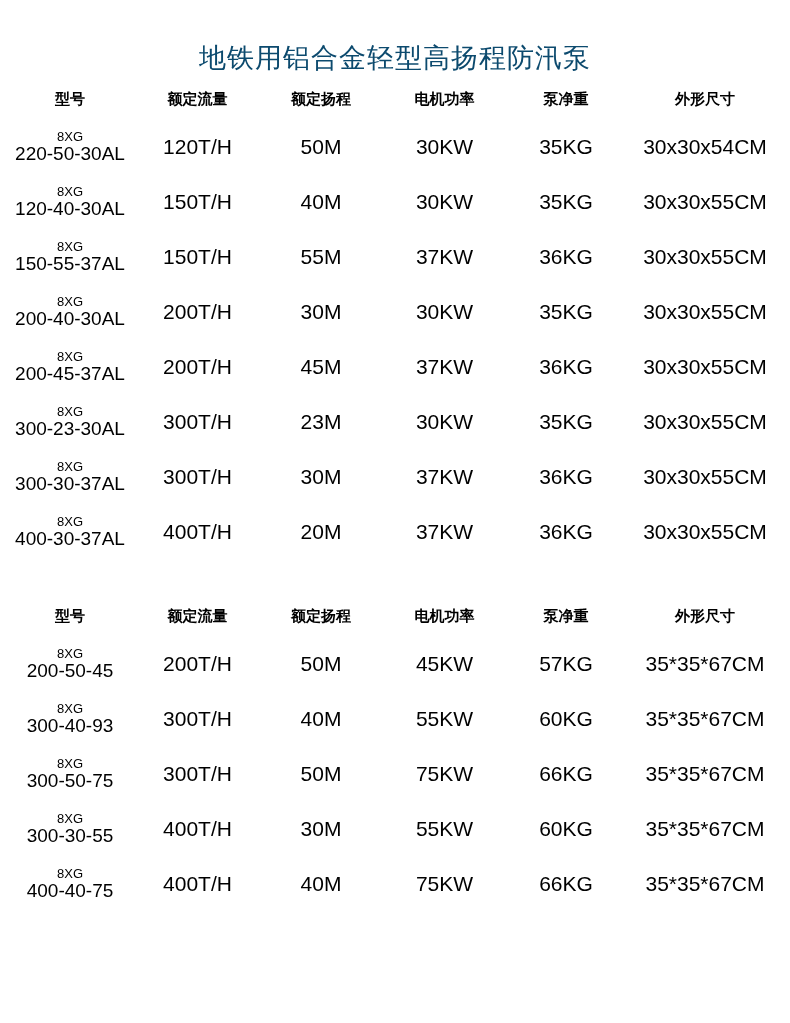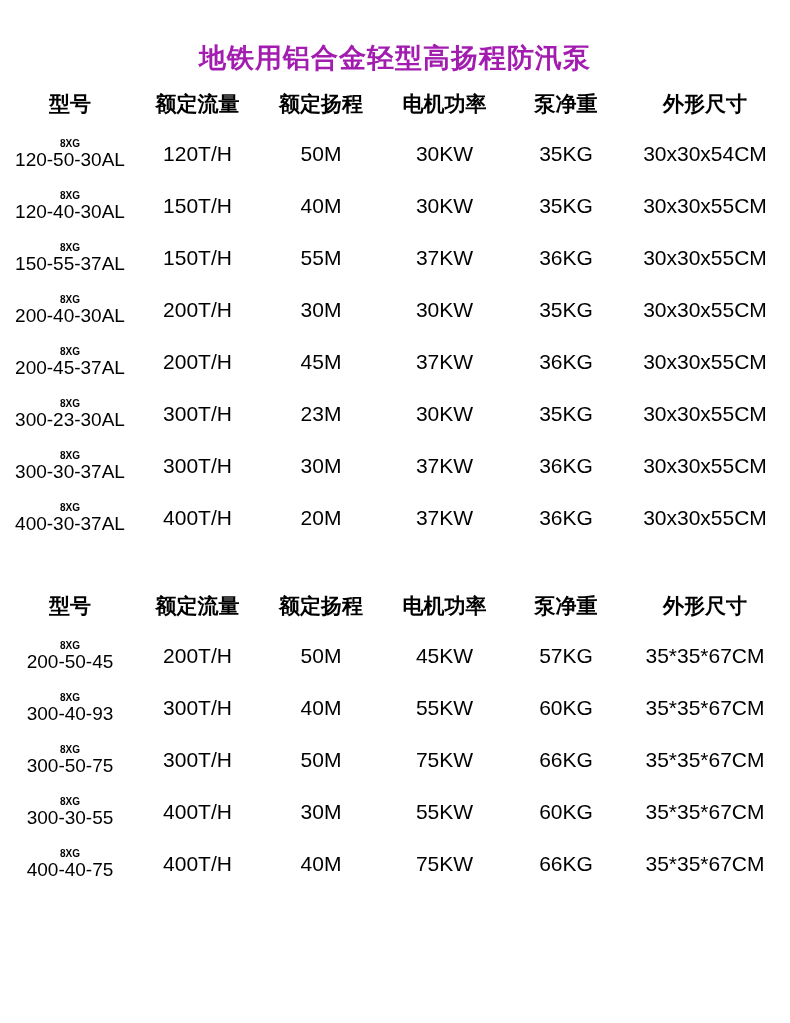--- a/index.html
+++ b/index.html
@@ -20,35 +20,35 @@
     position: relative;
     box-sizing: border-box;
   }
   .section {
     width: 100%;
     box-sizing: border-box;
   }
   .section-title {
     text-align: center;
     font-size: 27px;
-    font-weight: bold;
+    font-weight: normal;
     letter-spacing: 1px;
-    color: #a21caf;
+    color: #0c4a6e;
   }
   #section-1 .section-title { padding-top: 40px; }
   #section-2 .section-title { padding-top: 44px; }
 
   table.spec-table {
     width: 740px;
     margin: 0 auto;
     border-collapse: collapse;
     table-layout: fixed;
   }
   table.spec-table th {
-    font-size: 21px;
+    font-size: 15px;
     font-weight: bold;
     text-align: center;
     padding: 14px 0 10px 0;
     white-space: nowrap;
   }
   table.spec-table td {
     font-size: 21px;
     text-align: center;
     padding: 11px 0 11px 0;
     white-space: nowrap;
@@ -60,23 +60,22 @@
   .col-power   { width: 125px; }
   .col-weight  { width: 118px; }
   .col-size    { width: 160px; }
 
   .model-cell {
     line-height: 1.0;
     text-align: center;
   }
   .model-top {
     display: block;
-    font-size: 10px;
+    font-size: 13px;
     margin-bottom: 1px;
-    font-weight: bold;
   }
   .model-bottom {
     display: block;
     font-size: 19px;
   }
   .spacer-between {
     height: 34px;
   }
 </style>
 </head>
@@ -102,21 +101,21 @@
           <th>额定扬程</th>
           <th>电机功率</th>
           <th>泵净重</th>
           <th>外形尺寸</th>
         </tr>
       </thead>
       <tbody>
         <tr>
           <td class="model-cell">
             <span class="model-top">8XG</span>
-            <span class="model-bottom">120-50-30AL</span>
+            <span class="model-bottom">220-50-30AL</span>
           </td>
           <td>120T/H</td>
           <td>50M</td>
           <td>30KW</td>
           <td>35KG</td>
           <td>30x30x54CM</td>
         </tr>
         <tr>
           <td class="model-cell">
             <span class="model-top">8XG</span>

